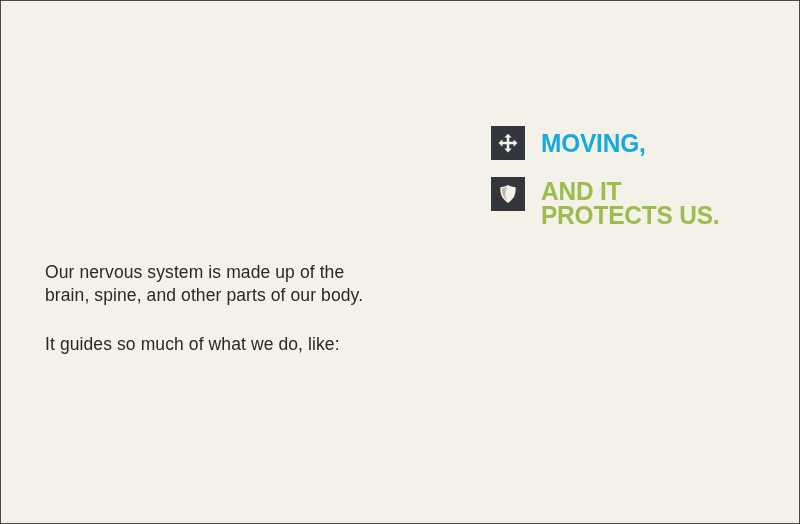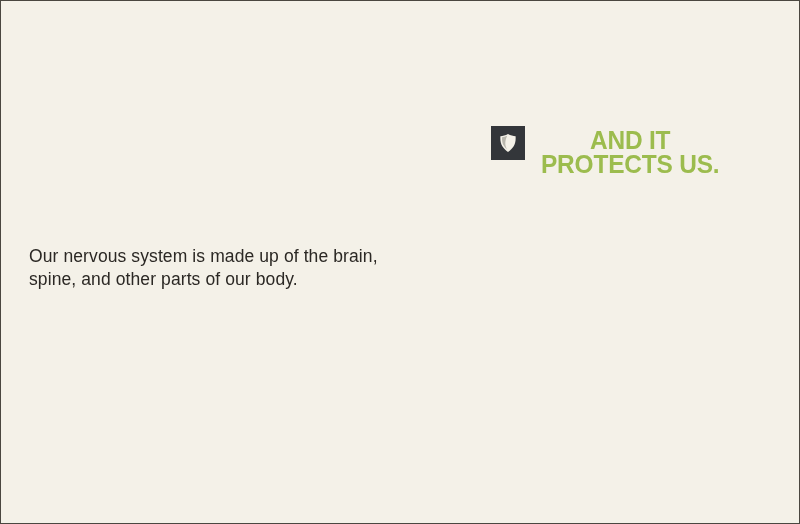--- a/index.html
+++ b/index.html
@@ -21,21 +21,21 @@
   }
 
   
   .copy {
     position: absolute;
     left: 28px;
     top: 244px;
     width: 370px;
   }
   .copy p {
-    margin: 0;
+    margin: 16px;
     color: #2b2824;
     font-size: 17.5px;
     line-height: 23px;
     letter-spacing: 0.1px;
     font-weight: 400;
   }
   .copy p.second {
     margin-top: 26px;
   }
 
@@ -65,41 +65,50 @@
     font-family: "Liberation Sans Narrow", "Liberation Sans", sans-serif;
     font-weight: 700;
     font-size: 26px;
     line-height: 26px;
     letter-spacing: -0.2px;
     transform: scaleX(0.94);
     transform-origin: left center;
     white-space: pre-line;
     padding-top: 4px;
   }
-  .row.tall { height: 56px; text-align: center; }
+  .row.tall { height: 56px; }
   .row.tall .label { line-height: 24px; padding-top: 2px; }
 
   .c-blue  { color: #16aadb; }
   .c-red   { color: #d8453c; }
   .c-green { color: #9cbc4e; }
 </style>
 </head>
 <body>
 
 <div class="page">
 
   <div class="copy">
     <p class="first">Our nervous system is made up of the brain, spine, and other parts of our body.</p>
+    <p class="second">It guides so much of what we do, like:</p>
   </div>
 
   <div class="list">
 
 
 
 
+    <div class="row">
+      <span class="tile">
+        <svg width="22" height="22" viewBox="0 0 24 24" fill="#f4f1e8">
+          <path d="M12 1.8 16 6h-2.6v4.7h4.7V8.1L22.3 12l-4.2 4v-2.6h-4.7v4.7H16L12 22.3 8 18.1h2.6v-4.7H5.9V16L1.7 12l4.2-4v2.6h4.7V6H8z"></path>
+        </svg>
+      </span>
+      <span class="label c-blue">MOVING,</span>
+    </div>
 
 
     <div class="row tall">
       <span class="tile">
         <svg width="22" height="22" viewBox="0 0 24 24">
           <path d="M12 2.2c2.8 1.6 5.6 2.3 8.3 2.3.3 4.6-.4 8.2-2.1 11-1.5 2.4-3.6 4.4-6.2 6.3-2.6-1.9-4.7-3.9-6.2-6.3-1.7-2.8-2.4-6.4-2.1-11 2.7 0 5.5-.7 8.3-2.3z" fill="#f4f1e8"></path>
           <path d="M11.1 4.1c-1.9.9-3.8 1.4-5.6 1.5-.2 3.8.4 6.8 1.8 9.1 1 1.7 2.4 3.2 4.1 4.6-2.6-3.4-3.4-8.4-.3-15.2z" fill="#b9b7ae"></path>
         </svg>
       </span>
       <span class="label c-green">AND IT

